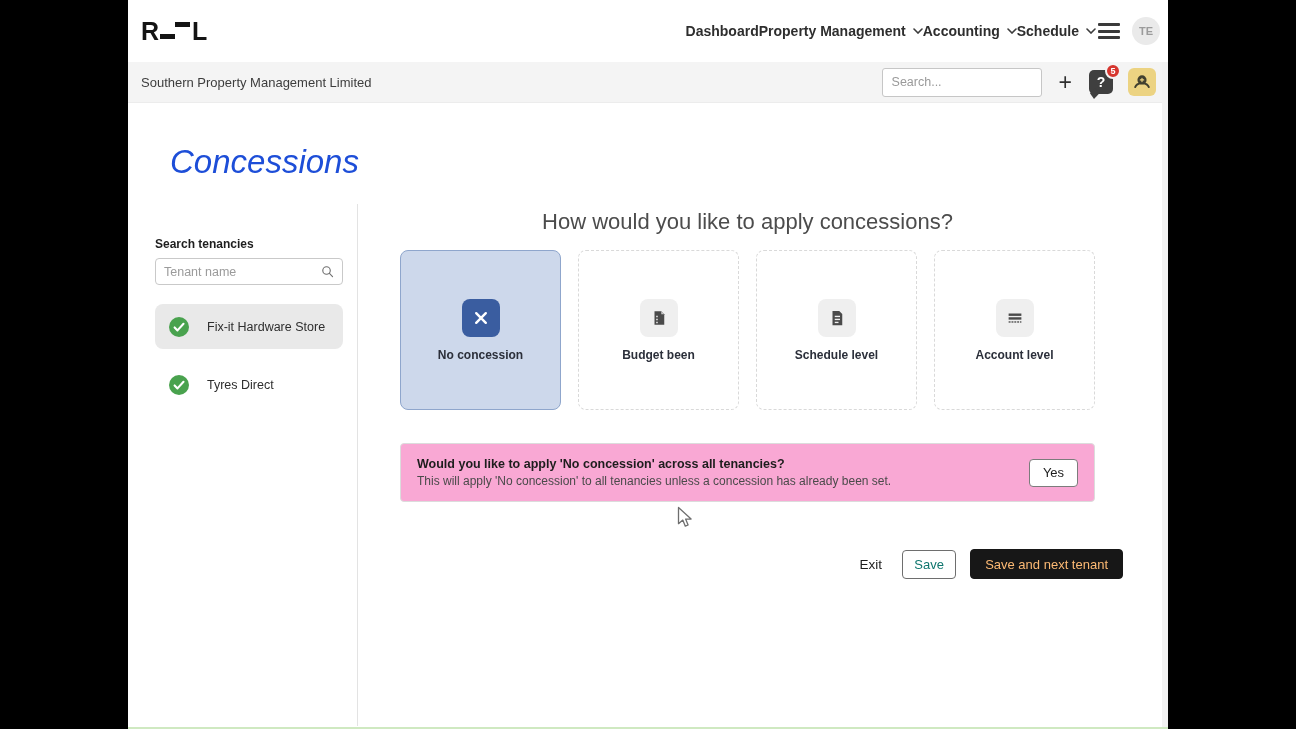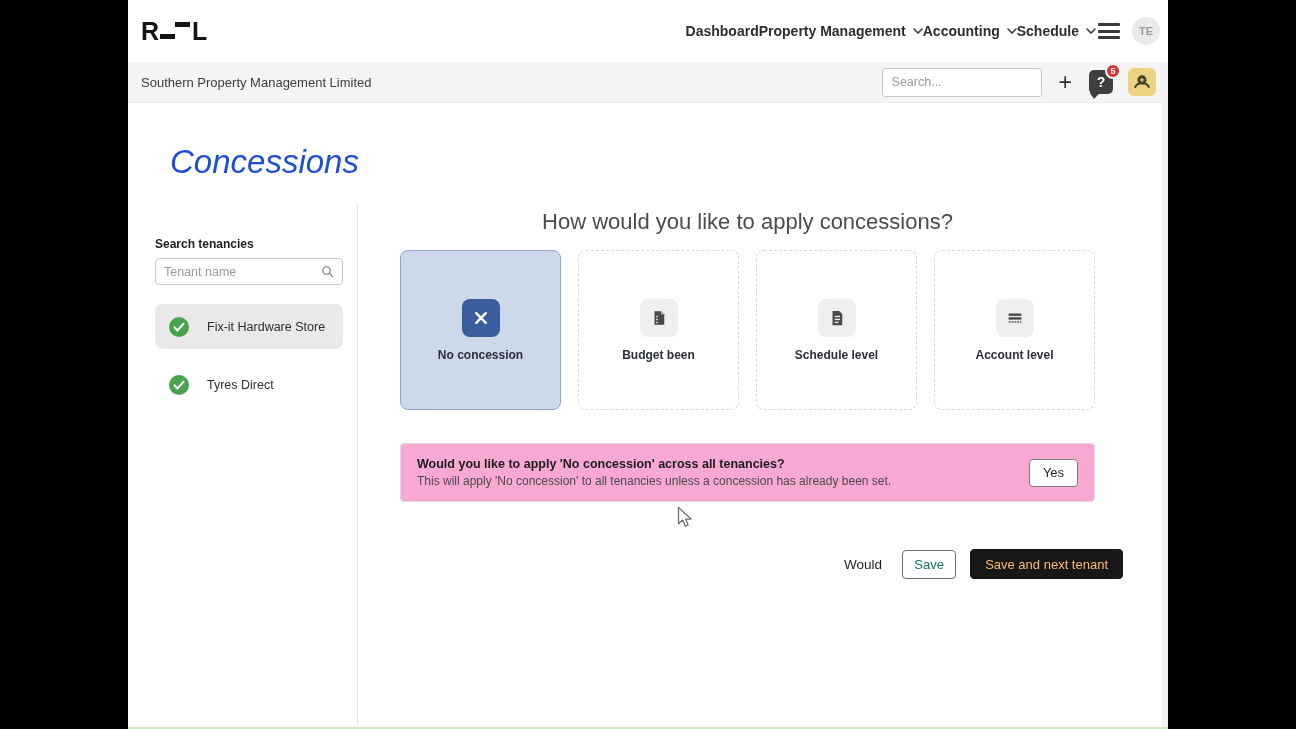--- a/index.html
+++ b/index.html
@@ -228,21 +228,21 @@
 
         <div class="apply-box">
           <div>
             <div class="apply-title">Would you like to apply 'No concession' across all tenancies?</div>
             <div class="apply-desc">This will apply 'No concession' to all tenancies unless a concession has already been set.</div>
           </div>
           <button class="yes-btn">Yes</button>
         </div>
 
         <div class="actions">
-          <div class="exit-btn">Would</div>
+          <div class="exit-btn">Exit</div>
           <button class="save-btn">Save</button>
           <button class="save-next-btn">Save and next tenant</button>
         </div>
       </div>
     </div>
 
     <div class="scroll-strip"></div>
     <div class="bottom-line"></div>
   </div>
 

